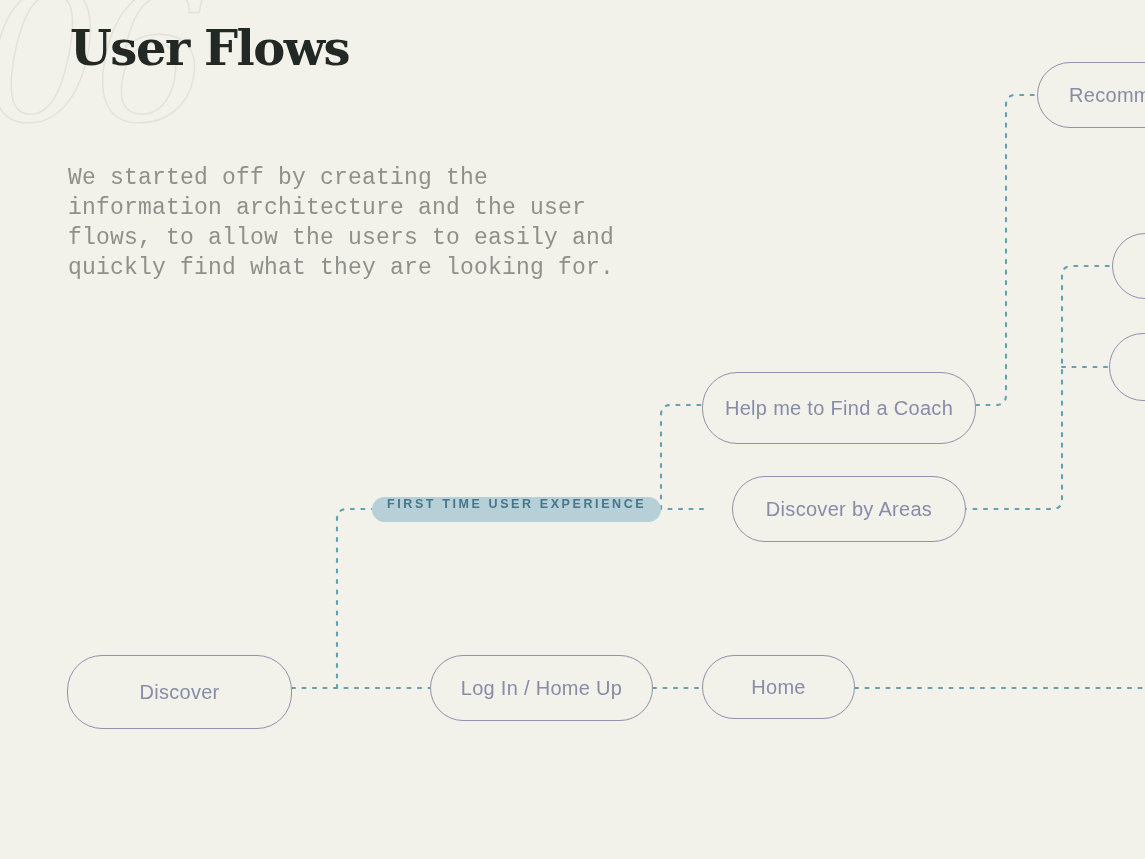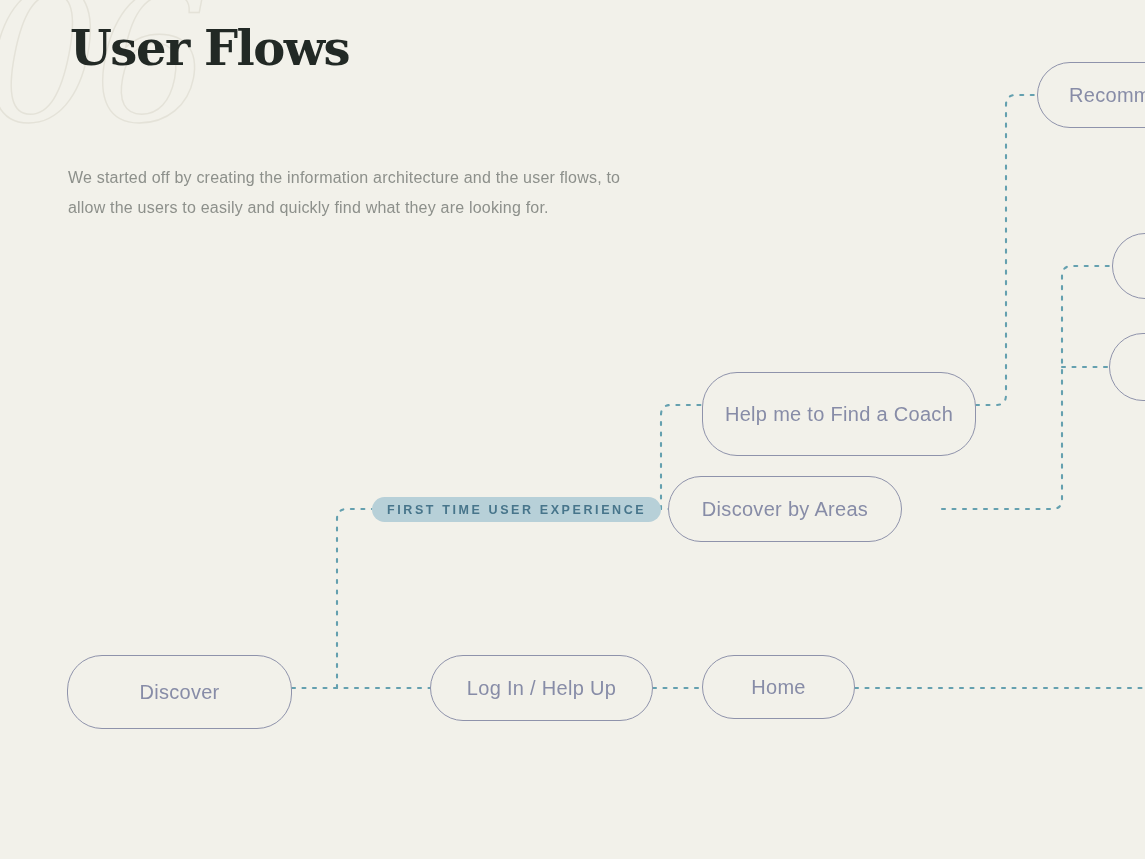--- a/index.html
+++ b/index.html
@@ -24,37 +24,38 @@
   }
   .page-title{
     position:absolute;left:70px;top:12px;
     font-family:"DejaVu Serif","Liberation Serif",serif;
     font-weight:700;font-size:48px;letter-spacing:-1.5px;
     color:var(--title);
     margin-top:8px;
   }
   .page-desc{
     position:absolute;left:68px;top:163px;width:588px;
-    font-size:16px;line-height:30px;letter-spacing:.2px;
+    font-size:23px;line-height:30px;letter-spacing:.2px;
     color:var(--body-text);
+    font-family:Liberation Mono, monospace;
   }
   svg.connectors{position:absolute;left:0;top:0;pointer-events:none;}
   svg.connectors path{
     fill:none;stroke:var(--connector);stroke-width:2.1;
     stroke-dasharray:3 7.5;stroke-linecap:round;
   }
   .flow-node{
     position:absolute;display:flex;align-items:center;justify-content:center;
     border:1.6px solid var(--node-border);border-radius:35px;
     font-size:20px;letter-spacing:.3px;color:var(--node-text);
     background:var(--background);
   }
   .flow-node.clipped{justify-content:flex-start;padding-left:31px;}
   .flow-badge{
-    position:absolute;display:flex;align-items:center;
+    position:absolute;display:flex;
     height:25px;padding:0 15px;border-radius:13px;
     background:var(--badge-bg);color:var(--badge-text);
     font-size:12.5px;font-weight:bold;letter-spacing:2.6px;
     white-space:nowrap;
   }
 </style>
 </head>
 <body>
 
 <div class="canvas">
@@ -75,32 +76,32 @@
     <path d="M976 405 H996 Q1006 405 1006 395 V105 Q1006 95 1016 95 H1037"></path>
     <path d="M942 509 H1052 Q1062 509 1062 499 V276 Q1062 266 1072 266 H1112"></path>
     <path d="M1062 367 H1109"></path>
   </svg>
 
   <div class="flow-node" style="left:67px;top:655px;width:225px;height:74px;">
     <span>Discover</span>
   </div>
 
   <div class="flow-node" style="left:430px;top:655px;width:223px;height:66px;">
-    <span>Log In / Help Up</span>
+    <span>Log In / Home Up</span>
   </div>
 
   <div class="flow-node" style="left:702px;top:655px;width:153px;height:64px;">
     <span>Home</span>
   </div>
 
-  <div class="flow-node" style="left:702px;top:372px;width:274px;height:84px;">
+  <div class="flow-node" style="left:702px;top:372px;width:274px;height:72px;">
     <span>Help me to Find a Coach</span>
   </div>
 
-  <div class="flow-node" style="left:668px;top:476px;width:234px;height:66px;">
+  <div class="flow-node" style="left:732px;top:476px;width:234px;height:66px;">
     <span>Discover by Areas</span>
   </div>
 
   <div class="flow-node clipped" style="left:1037px;top:62px;width:280px;height:66px;">
     <span>Recomm</span>
   </div>
 
   <div class="flow-node" style="left:1112px;top:233px;width:220px;height:66px;"></div>
 
   <div class="flow-node" style="left:1109px;top:333px;width:220px;height:68px;"></div>

